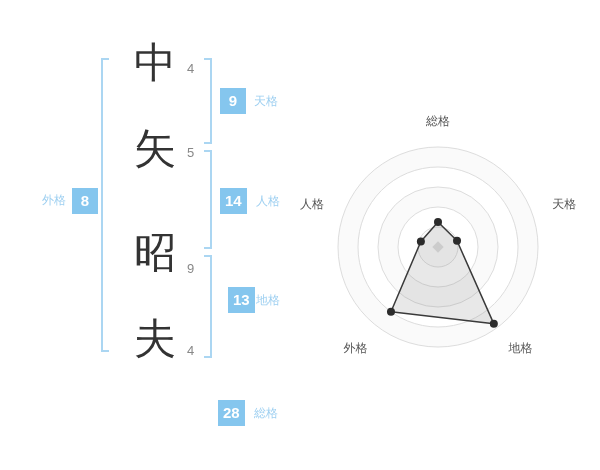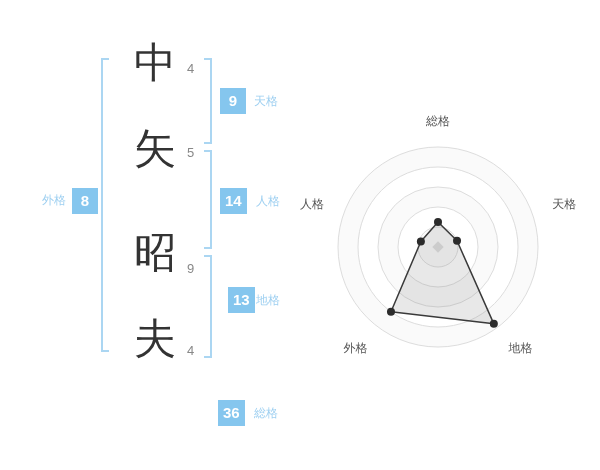--- a/index.html
+++ b/index.html
@@ -100,21 +100,21 @@
 
   <div class="kaku-box" style="left:220px;top:88px">9</div>
   <div class="kaku-label" style="left:254px;top:95px">天格</div>
 
   <div class="kaku-box" style="left:220px;top:188px">14</div>
   <div class="kaku-label" style="left:256px;top:195px">人格</div>
 
   <div class="kaku-box" style="left:228px;top:287px">13</div>
   <div class="kaku-label" style="left:256px;top:294px">地格</div>
 
-  <div class="kaku-box" style="left:218px;top:400px">36</div>
+  <div class="kaku-box" style="left:218px;top:400px">28</div>
   <div class="kaku-label" style="left:254px;top:407px">総格</div>
 
   <div class="radar-wrap">
     <svg width="290" height="260" viewBox="0 0 290 260">
         <circle cx="138" cy="135" r="100" fill="#fafafa" stroke="#dddddd" stroke-width="1"></circle>
         <circle cx="138" cy="135" r="80" fill="#ffffff" stroke="#dddddd" stroke-width="1"></circle>
         <circle cx="138" cy="135" r="60" fill="#fafafa" stroke="#dddddd" stroke-width="1"></circle>
         <circle cx="138" cy="135" r="40" fill="#ffffff" stroke="#dddddd" stroke-width="1"></circle>
         <circle cx="138" cy="135" r="20" fill="#fafafa" stroke="#dddddd" stroke-width="1"></circle>
         <polygon points="138,110 157.02113032590307,128.81966011250105 193.83959896778495,211.85661446562 90.97717981660216,199.72135954999578 120.88098270668723,129.43769410125094" fill="rgba(130,130,130,0.18)" stroke="#3a3a3a" stroke-width="1.5" stroke-linejoin="round"></polygon>

